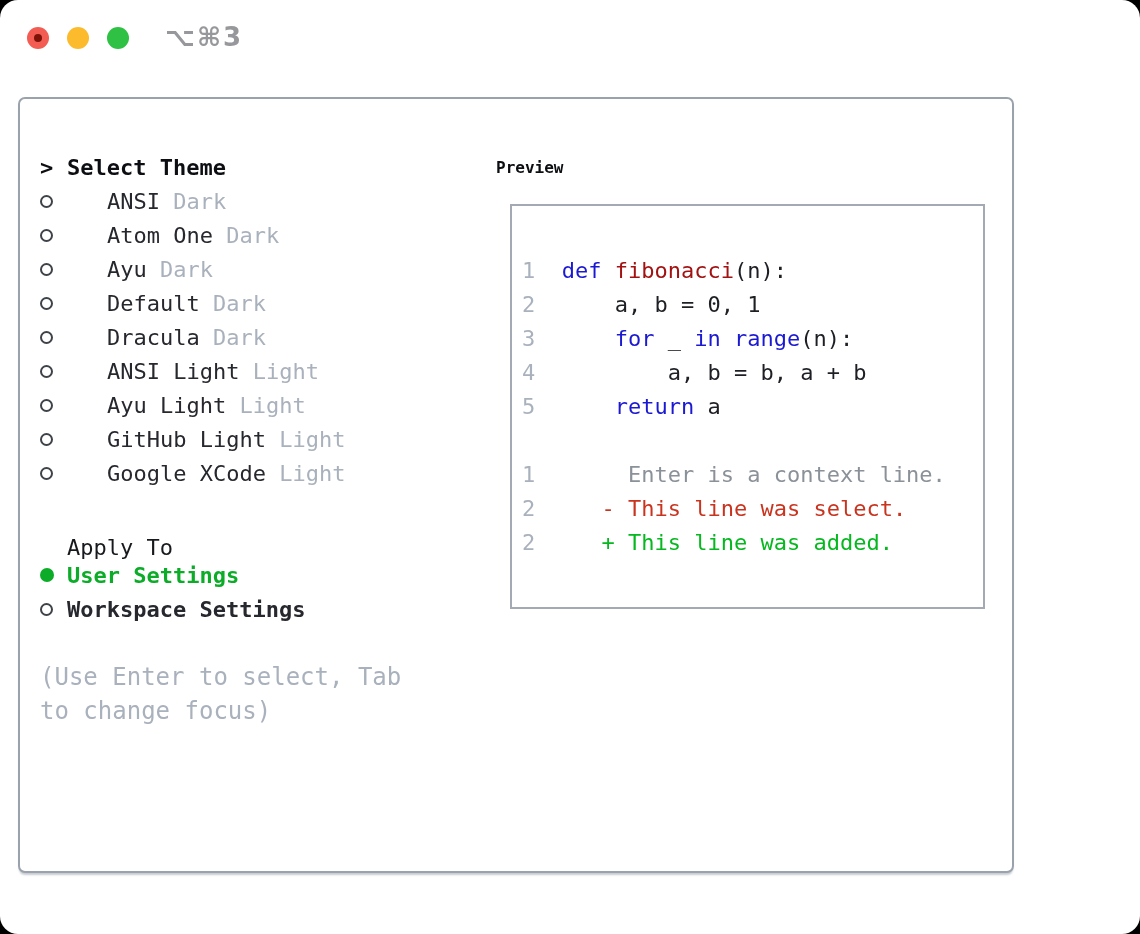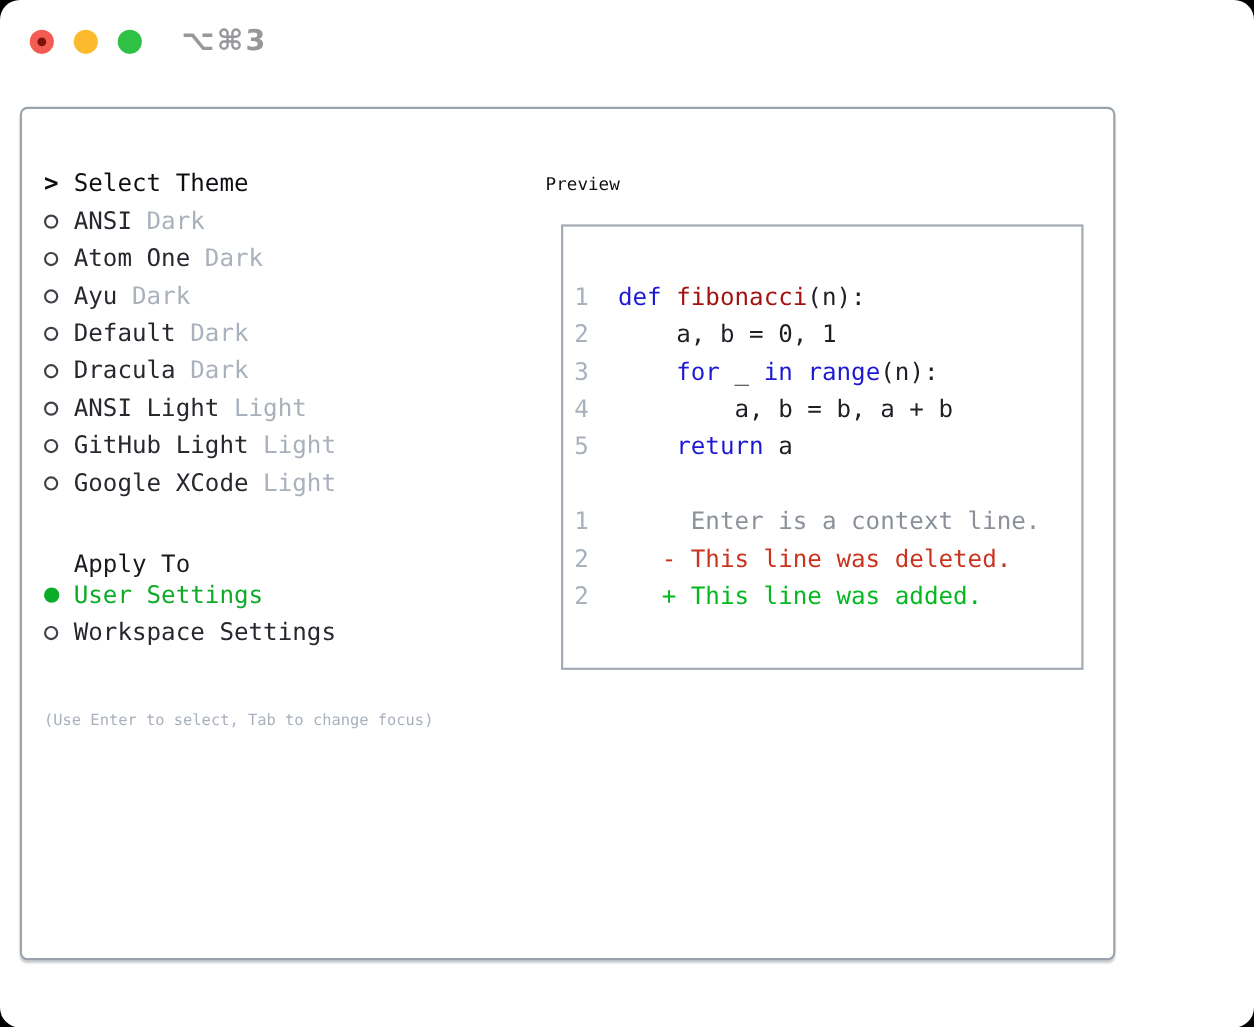--- a/index.html
+++ b/index.html
@@ -32,31 +32,31 @@
   }
   .left-col{position:absolute;left:20px;top:51px;width:450px;}
   .right-col{position:absolute;left:476px;top:51px;width:500px;}
 
   .row{height:34px;display:flex;align-items:center;white-space:pre;font-size:22px;}
   .bullet{width:27px;display:inline-flex;align-items:center;flex:0 0 27px;}
   .dot{
     width:13px;height:13px;box-sizing:border-box;border:2px solid #3e434a;border-radius:50%;
   }
   .dot.filled{width:14px;height:14px;border:none;background:var(--selection_green);}
-  .hdr{font-weight:normal;color:var(--header_black);}
+  .hdr{font-weight:bold;color:var(--header_black);}
   .prompt{color:var(--header_black);font-weight:bold;font-size:22px;}
-  .name{color:var(--text_dark);}
+  .name{color:var(--text_dark);margin-left:40px;}
   .selected .name{color:var(--selection_green);}
   .variant{color:var(--muted_gray);}
-  .opt-label{color:var(--text_dark);}
+  .opt-label{color:var(--text_dark);font-weight:bold;}
   .selected .opt-label{color:var(--selection_green);}
   .apply-hdr{color:#17191d;margin-top:12px;}
   .spacer{height:34px;}
   .help{
-    margin-top:12px;width:400px;font-size:14px;line-height:34px;
+    margin-top:0;width:400px;font-size:24px;line-height:34px;
     color:var(--muted_gray);white-space:normal;
   }
   
   .preview-hdr-row{height:34px;display:flex;align-items:center;}
   .preview-box{
     margin-top:20px;margin-left:14px;width:475px;height:405px;box-sizing:border-box;
     border:2px solid var(--preview_border);background:#fff;
     padding:48px 0 0 10px;overflow:hidden;
   }
   .pline{height:34px;font-size:22px;line-height:34px;white-space:pre;}
@@ -90,20 +90,21 @@
         <span class="hdr">Select Theme</span>
       </div>
 
       <div id="theme-list">
           <div class="row"><span class="bullet"><span class="dot"></span></span><span><span class="name">ANSI</span><span class="variant"> Dark</span></span></div>
           <div class="row"><span class="bullet"><span class="dot"></span></span><span><span class="name">Atom One</span><span class="variant"> Dark</span></span></div>
           <div class="row"><span class="bullet"><span class="dot"></span></span><span><span class="name">Ayu</span><span class="variant"> Dark</span></span></div>
           <div class="row"><span class="bullet"><span class="dot"></span></span><span><span class="name">Default</span><span class="variant"> Dark</span></span></div>
           <div class="row"><span class="bullet"><span class="dot"></span></span><span><span class="name">Dracula</span><span class="variant"> Dark</span></span></div>
           <div class="row"><span class="bullet"><span class="dot"></span></span><span><span class="name">ANSI Light</span><span class="variant"> Light</span></span></div>
+          <div class="row"><span class="bullet"><span class="dot"></span></span><span><span class="name">Ayu Light</span><span class="variant"> Light</span></span></div>
           <div class="row"><span class="bullet"><span class="dot"></span></span><span><span class="name">GitHub Light</span><span class="variant"> Light</span></span></div>
           <div class="row"><span class="bullet"><span class="dot"></span></span><span><span class="name">Google XCode</span><span class="variant"> Light</span></span></div>
         </div>
 
       <div class="spacer"></div>
 
       <div class="row">
         <span class="bullet"></span>
         <span class="apply-hdr">Apply To</span>
       </div>
@@ -124,20 +125,20 @@
       </div>
       <div class="preview-box">
         <div id="preview-code">
             <div class="pline"><span class="tok-num">1</span><span class="tok-plain">  </span><span class="tok-kw">def</span><span class="tok-plain"> </span><span class="tok-fn">fibonacci</span><span class="tok-plain">(n):</span></div>
             <div class="pline"><span class="tok-num">2</span><span class="tok-plain">      </span><span class="tok-plain">a, b = 0, 1</span></div>
             <div class="pline"><span class="tok-num">3</span><span class="tok-plain">      </span><span class="tok-kw">for</span><span class="tok-plain"> _ </span><span class="tok-kw">in</span><span class="tok-plain"> </span><span class="tok-kw">range</span><span class="tok-plain">(n):</span></div>
             <div class="pline"><span class="tok-num">4</span><span class="tok-plain">          </span><span class="tok-plain">a, b = b, a + b</span></div>
             <div class="pline"><span class="tok-num">5</span><span class="tok-plain">      </span><span class="tok-kw">return</span><span class="tok-plain"> a</span></div>
             <div class="pline">&nbsp;</div>
             <div class="pline"><span class="tok-num">1</span><span class="tok-plain">       </span><span class="tok-ctx">Enter is a context line.</span></div>
-            <div class="pline"><span class="tok-num">2</span><span class="tok-plain">     </span><span class="tok-del">- This line was deleted.</span></div>
+            <div class="pline"><span class="tok-num">2</span><span class="tok-plain">     </span><span class="tok-del">- This line was select.</span></div>
             <div class="pline"><span class="tok-num">2</span><span class="tok-plain">     </span><span class="tok-add">+ This line was added.</span></div>
           </div>
       </div>
     </div>
 
   </div>
 </div>
 
 </body></html>

